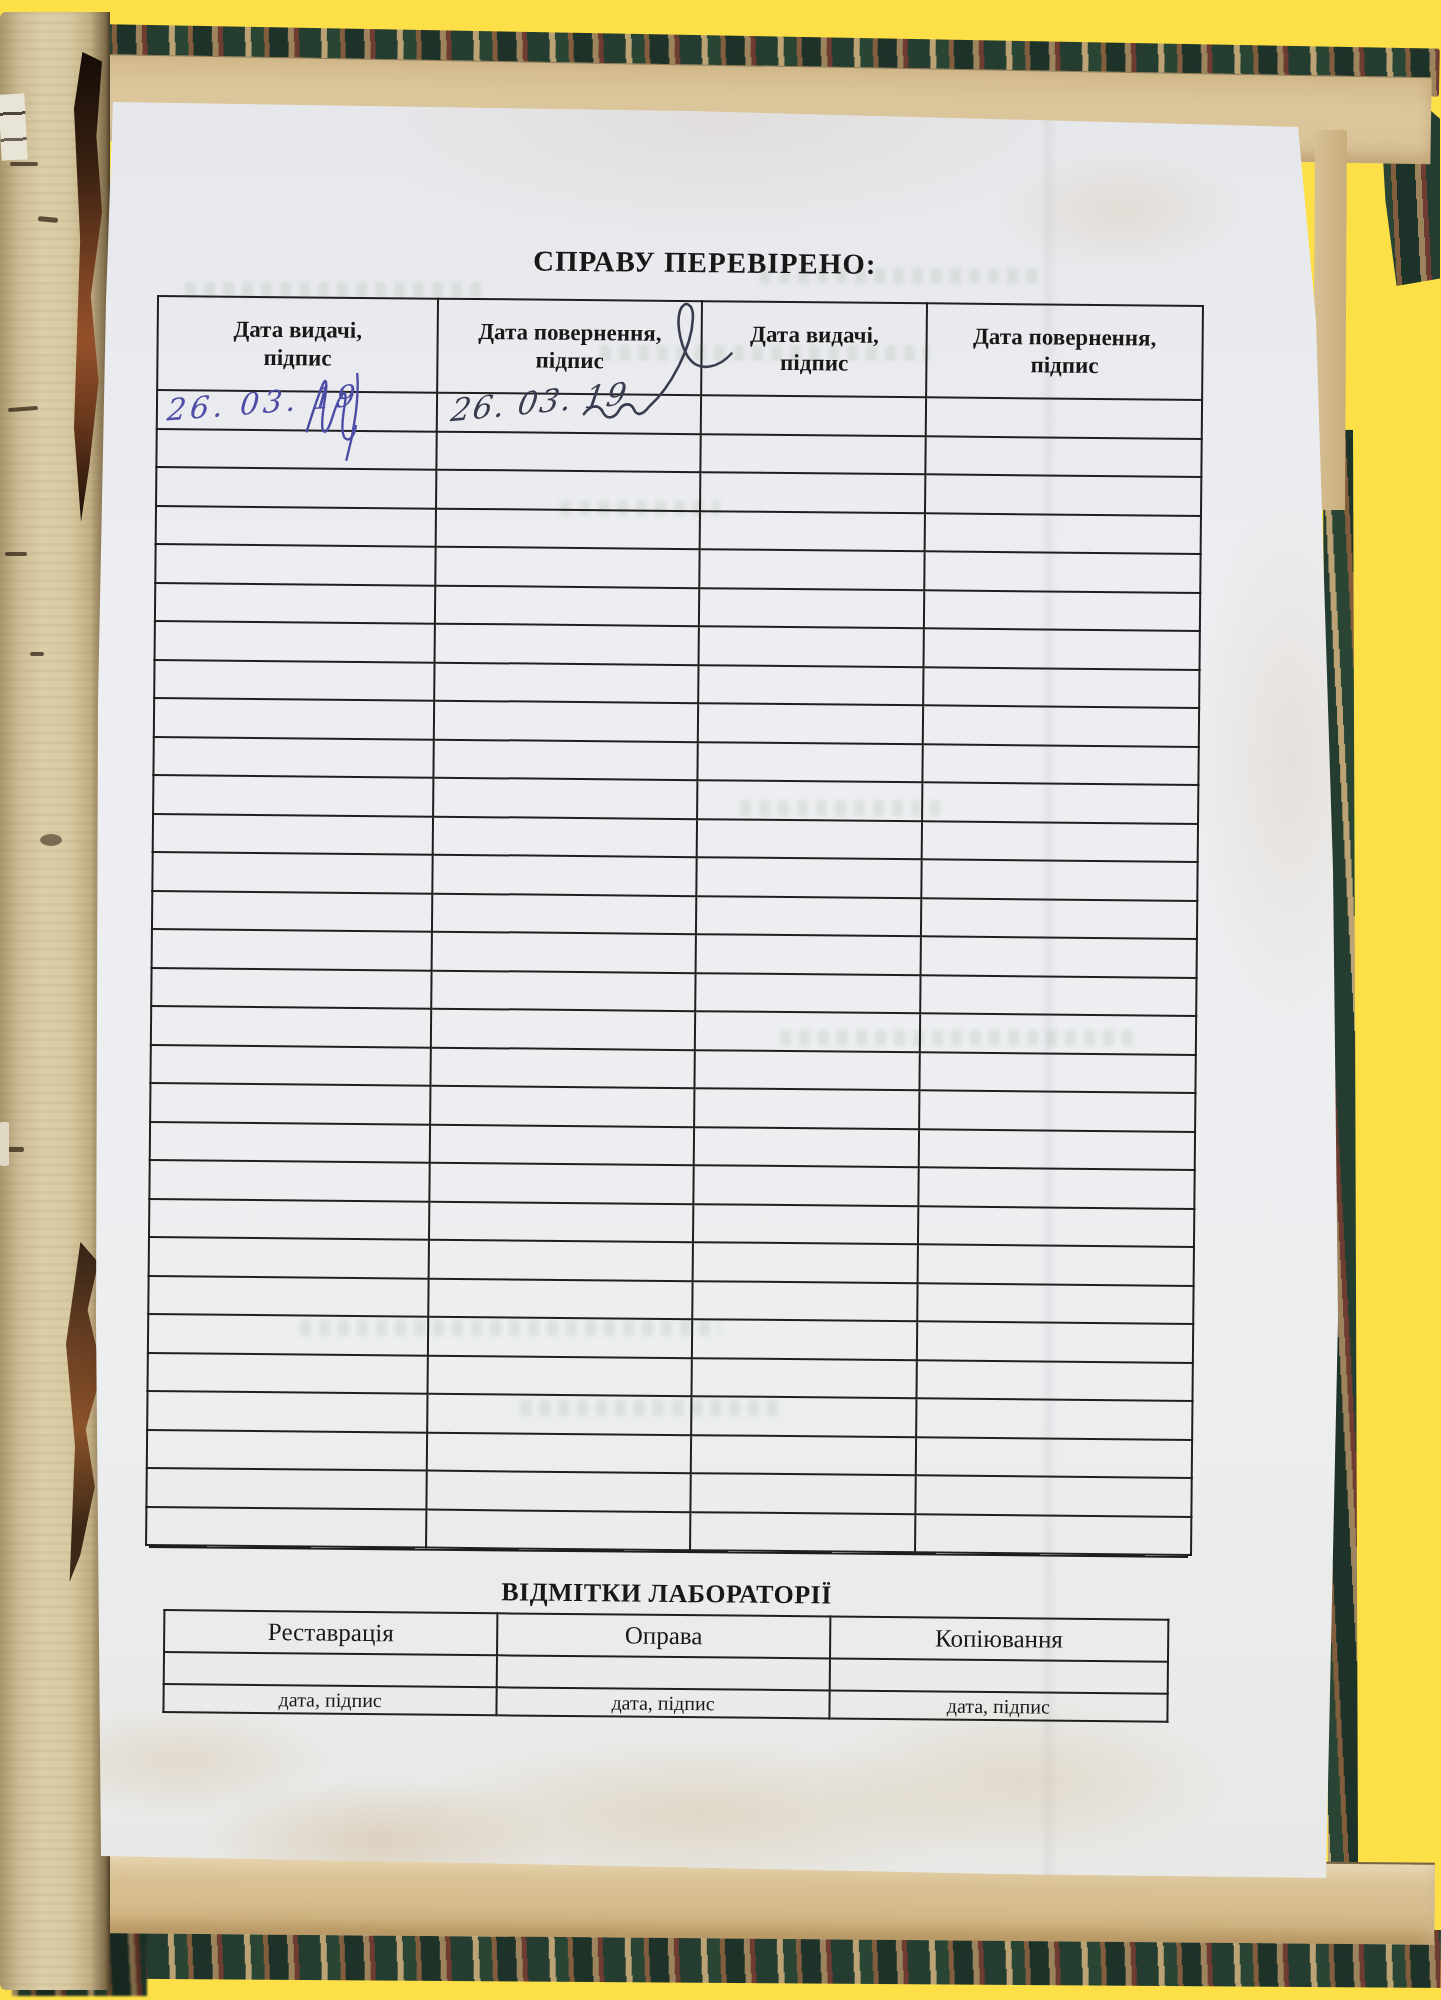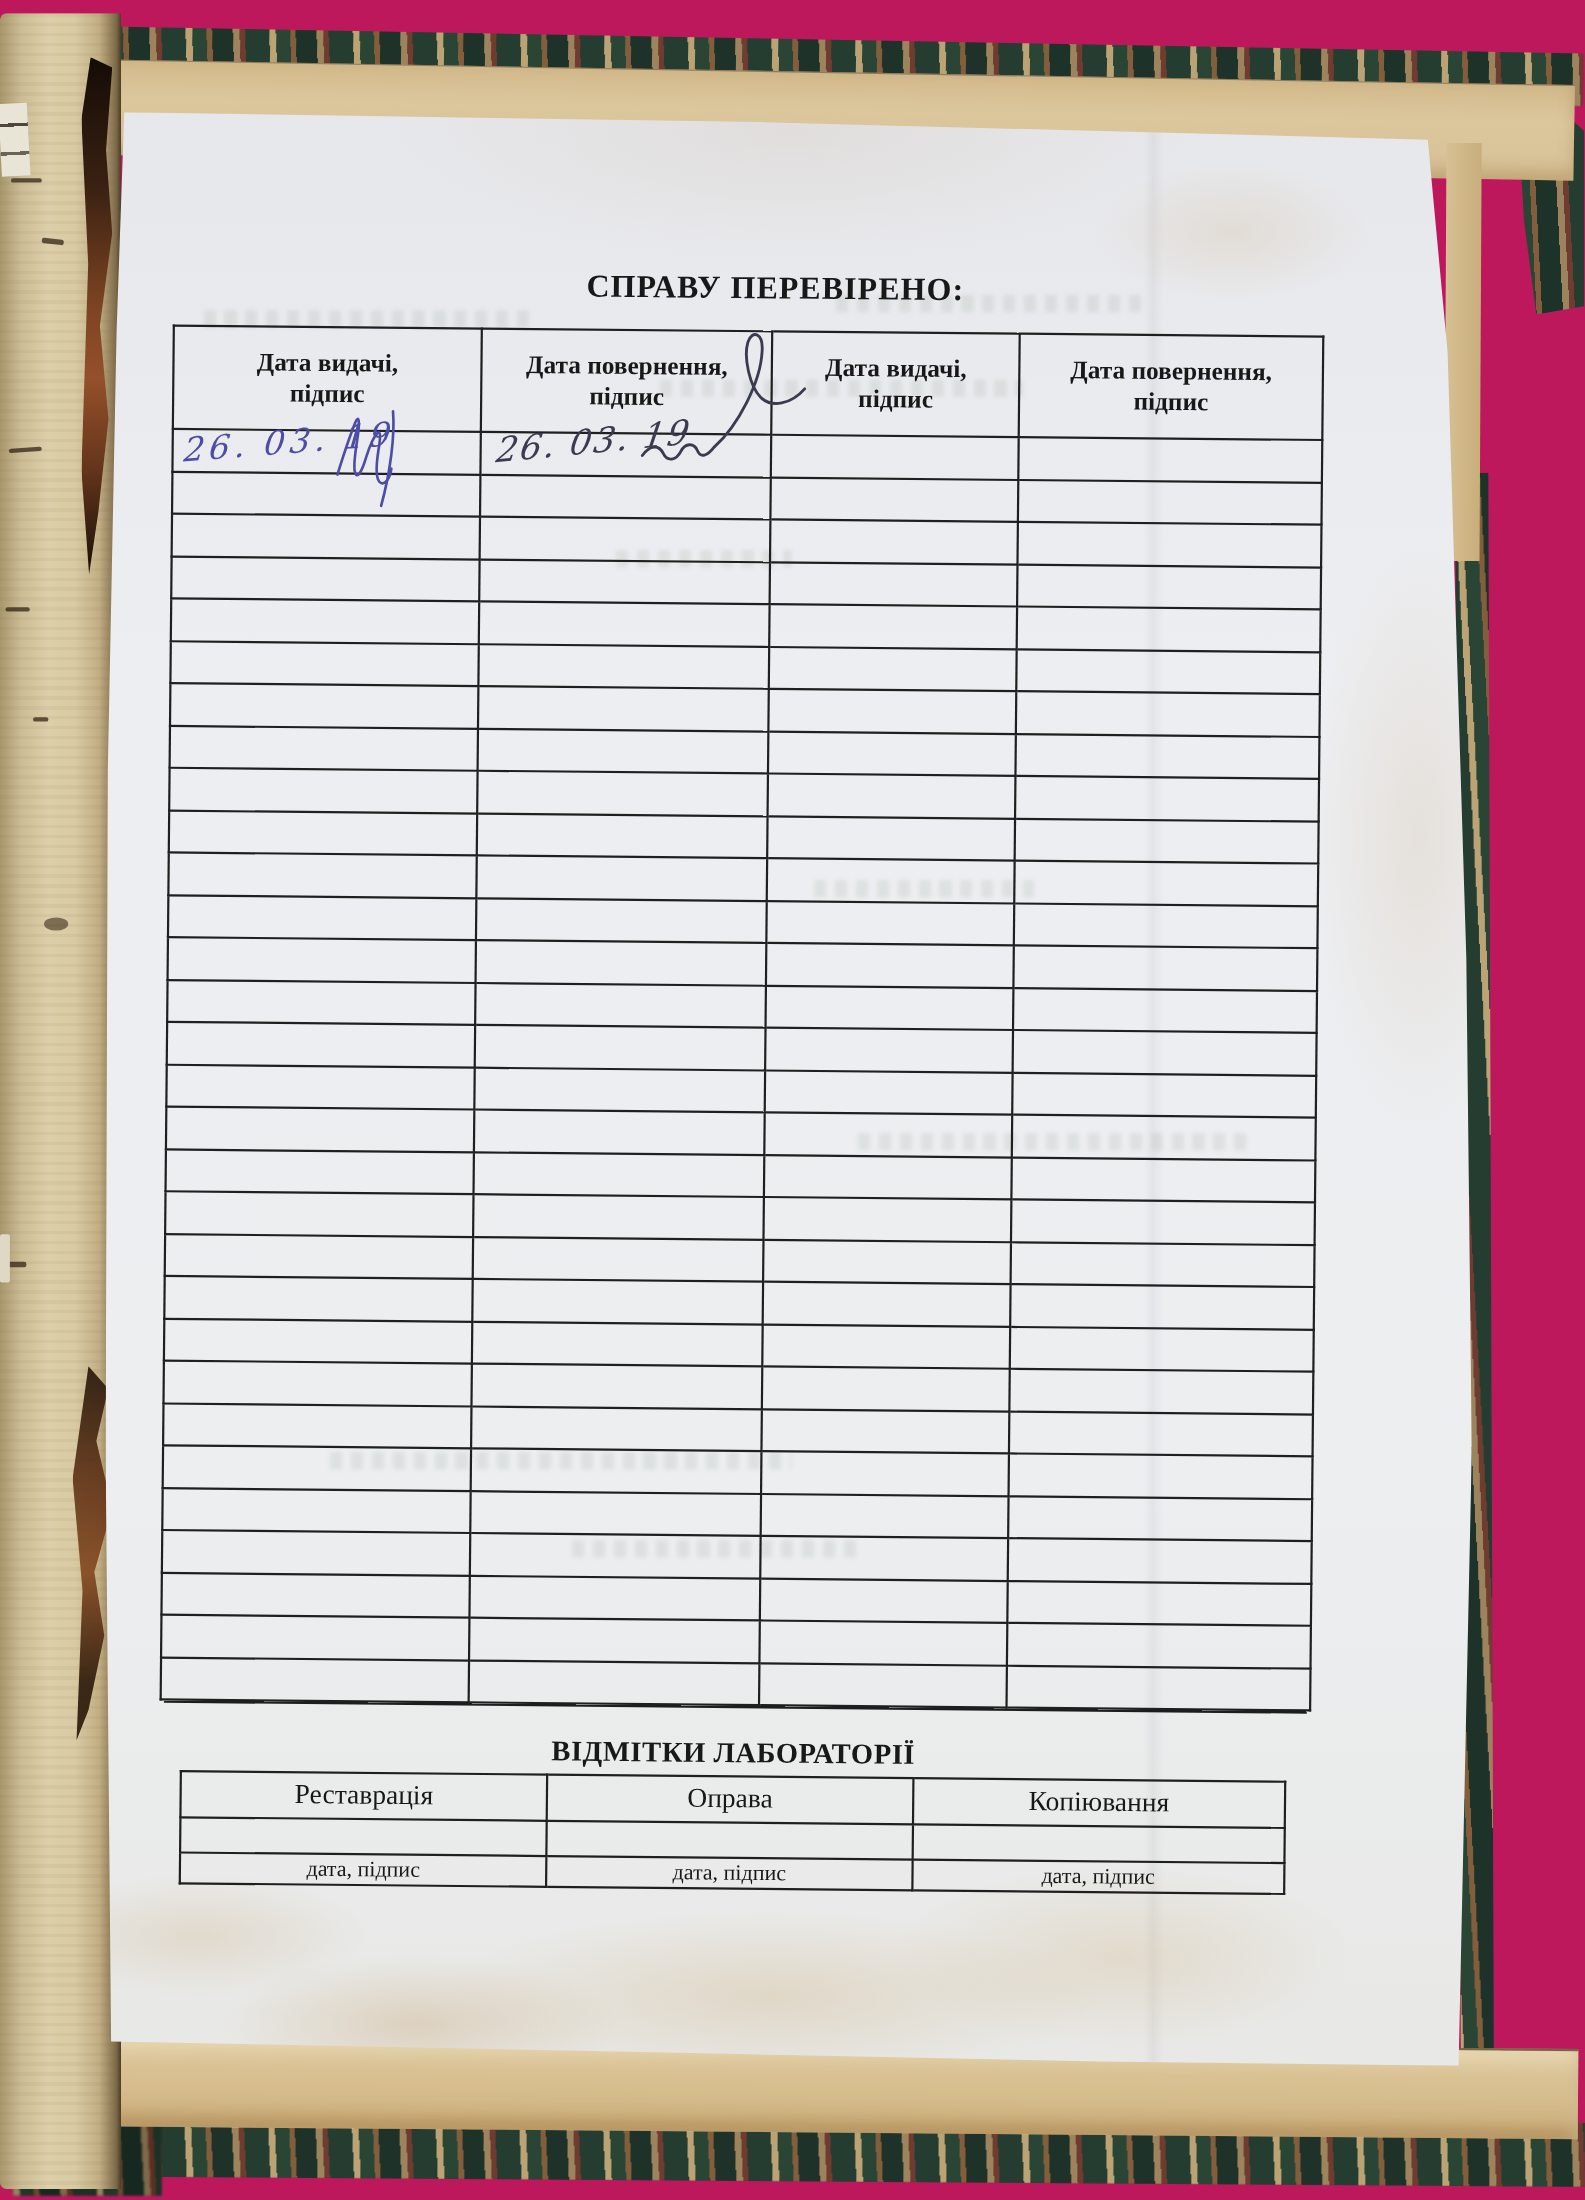--- a/index.html
+++ b/index.html
@@ -1,16 +1,16 @@
 <!DOCTYPE html>
 <html><head>
 <meta charset="utf-8">
 <style>
   html,body{margin:0;padding:0;background:#050303;}
-  .scene{position:relative;width:1441px;height:2000px;overflow:hidden;background:#be185d;
+  .scene{position:relative;width:1441px;height:2000px;overflow:hidden;background:#fde047;
          font-family:"Liberation Serif", serif;}
 
   
   .marble{background-color:#24392d;
     background-image:repeating-linear-gradient(87deg,
       rgba(203,172,118,.92) 0 6px, rgba(40,70,52,.95) 6px 19px,
       rgba(150,100,60,.85) 19px 24px, rgba(28,50,40,.96) 24px 43px,
       rgba(190,150,100,.8) 43px 49px, rgba(122,59,46,.9) 49px 54px,
       rgba(35,62,48,.95) 54px 76px);
     filter:blur(.6px) saturate(.92);}

